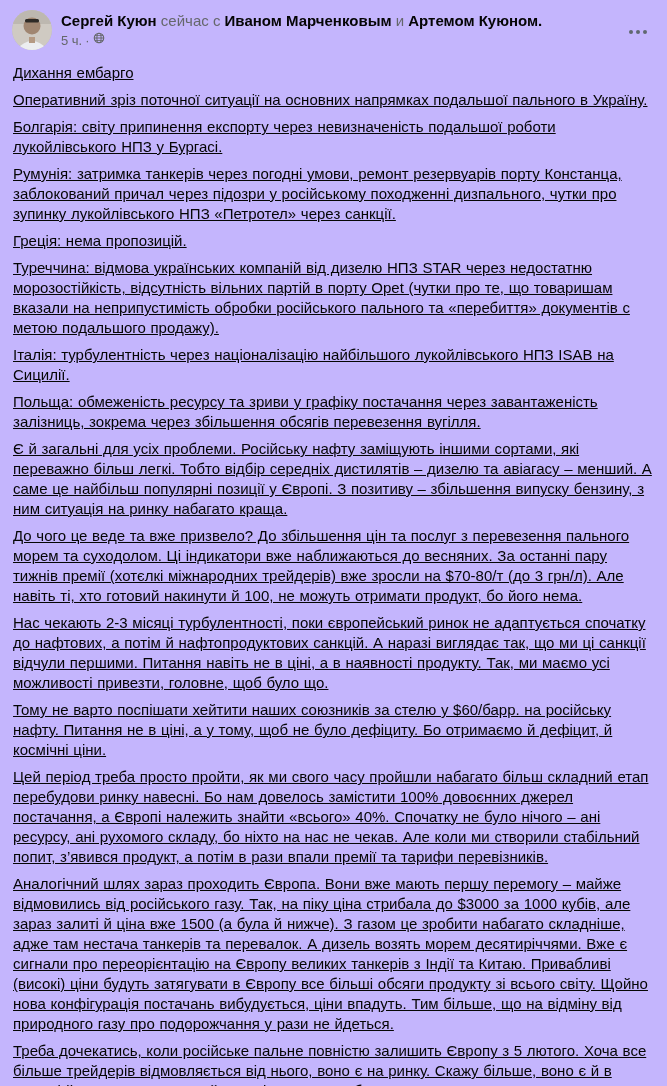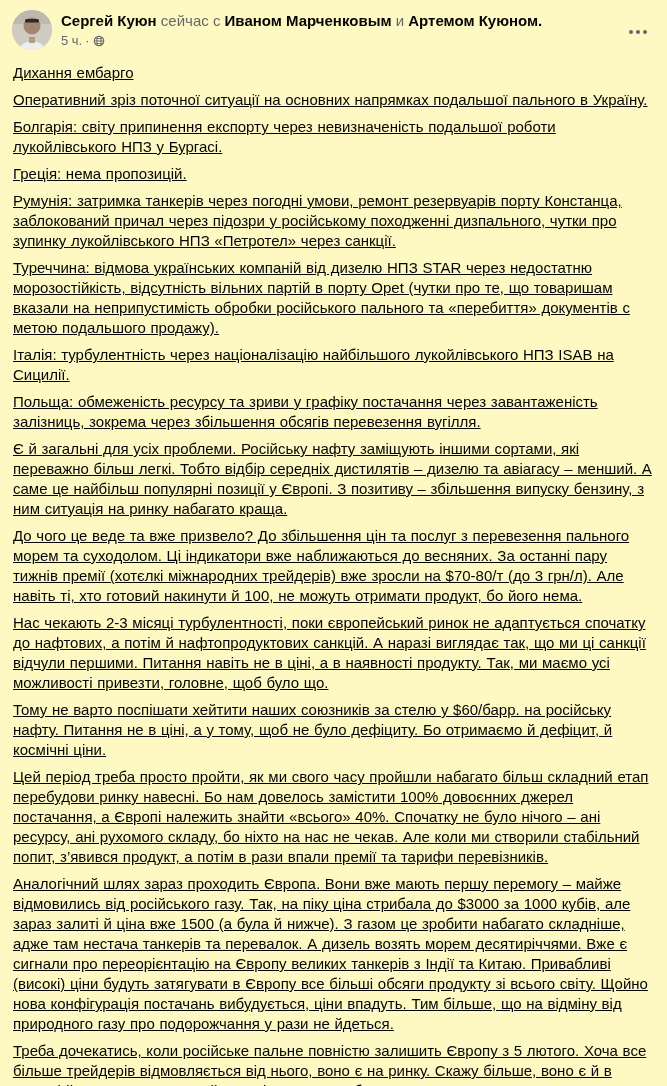--- a/index.html
+++ b/index.html
@@ -4,21 +4,21 @@
 <style>
   * { margin: 0; padding: 0; box-sizing: border-box; }
   html, body { width: 667px; background: #fff; }
   body {
     font-family: "Liberation Sans", "DejaVu Sans", sans-serif;
     color: #050505;
   }
   .card {
     width: 667px;
     height: 1086px;
-    background: #fef9c3;
+    background: #c4b5fd;
     overflow: hidden;
     position: relative;
   }
   
   .post-header {
     display: flex;
     align-items: flex-start;
     padding: 10px 14px 0 12px;
   }
   .avatar {
@@ -43,21 +43,20 @@
   }
   .name-line .bold {
     font-weight: 700;
     color: #050505;
     cursor: pointer;
   }
   .name-line .plain { color: #65676b; }
   .name-line .dot-end { color: #050505; font-weight: 700; }
   .meta-line {
     display: flex;
-    align-items: center;
     gap: 3px;
     font-size: 13px;
     line-height: 17px;
     color: #65676b;
     margin-top: 2px;
   }
   .globe { width: 12px; height: 12px; display: inline-block; }
   .more-button {
     margin-left: auto;
     margin-top: 14px;
@@ -122,22 +121,22 @@
       <i></i>
         <i></i>
         <i></i>
     </div>
   </div>
 
   <div class="post-body">
     <p>Дихання ембарго</p>
     <p>Оперативний зріз поточної ситуації на основних напрямках подальшої пального в Україну.</p>
     <p>Болгарія: світу припинення експорту через невизначеність подальшої роботи лукойлівського НПЗ у Бургасі.</p>
+    <p>Румунія: затримка танкерів через погодні умови, ремонт резервуарів порту Констанца, заблокований причал через підозри у російському походженні дизпального, чутки про зупинку лукойлівського НПЗ «Петротел» через санкції.</p>
     <p>Греція: нема пропозицій.</p>
-    <p>Румунія: затримка танкерів через погодні умови, ремонт резервуарів порту Констанца, заблокований причал через підозри у російському походженні дизпального, чутки про зупинку лукойлівського НПЗ «Петротел» через санкції.</p>
     <p>Туреччина: відмова українських компаній від дизелю НПЗ STAR через недостатню морозостійкість, відсутність вільних партій в порту Opet (чутки про те, що товаришам вказали на неприпустимість обробки російського пального та «перебиття» документів с метою подальшого продажу).</p>
     <p>Італія: турбулентність через націоналізацію найбільшого лукойлівського НПЗ ISAB на Сицилії.</p>
     <p>Польща: обмеженість ресурсу та зриви у графіку постачання через завантаженість залізниць, зокрема через збільшення обсягів перевезення вугілля.</p>
     <p>Є й загальні для усіх проблеми. Російську нафту заміщують іншими сортами, які переважно більш легкі. Тобто відбір середніх дистилятів – дизелю та авіагасу – менший. А саме це найбільш популярні позиції у Європі. З позитиву – збільшення випуску бензину, з ним ситуація на ринку набагато краща.</p>
     <p>До чого це веде та вже призвело? До збільшення цін та послуг з перевезення пального морем та суходолом. Ці індикатори вже наближаються до весняних. За останні пару тижнів премії (хотєлкі міжнародних трейдерів) вже зросли на $70-80/т (до 3 грн/л). Але навіть ті, хто готовий накинути й 100, не можуть отримати продукт, бо його нема.</p>
     <p>Нас чекають 2-3 місяці турбулентності, поки європейський ринок не адаптується спочатку до нафтових, а потім й нафтопродуктових санкцій. А наразі виглядає так, що ми ці санкції відчули першими. Питання навіть не в ціні, а в наявності продукту. Так, ми маємо усі можливості привезти, головне, щоб було що.</p>
     <p>Тому не варто поспішати хейтити наших союзників за стелю у $60/барр. на російську нафту. Питання не в ціні, а у тому, щоб не було дефіциту. Бо отримаємо й дефіцит, й космічні ціни.</p>
     <p>Цей період треба просто пройти, як ми свого часу пройшли набагато більш складний етап перебудови ринку навесні. Бо нам довелось замістити 100% довоєнних джерел постачання, а Європі належить знайти «всього» 40%. Спочатку не було нічого – ані ресурсу, ані рухомого складу, бо ніхто на нас не чекав. Але коли ми створили стабільний попит, з’явився продукт, а потім в рази впали премії та тарифи перевізників.</p>
     <p>Аналогічний шлях зараз проходить Європа. Вони вже мають першу перемогу – майже відмовились від російського газу. Так, на піку ціна стрибала до $3000 за 1000 кубів, але зараз залиті й ціна вже 1500 (а була й нижче). З газом це зробити набагато складніше, адже там нестача танкерів та перевалок. А дизель возять морем десятиріччями. Вже є сигнали про переорієнтацію на Європу великих танкерів з Індії та Китаю. Привабливі (високі) ціни будуть затягувати в Європу все більші обсяги продукту зі всього світу. Щойно нова конфігурація постачань вибудується, ціни впадуть. Тим більше, що на відміну від природного газу про подорожчання у рази не йдеться.</p>
     <p>Треба дочекатись, коли російське пальне повністю залишить Європу з 5 лютого. Хоча все більше трейдерів відмовляється від нього, воно є на ринку. Скажу більше, воно є й в Україні й теж гальмує повний перехід до ринку «без вас». Але це тема для окремого матеріалу.</p>

